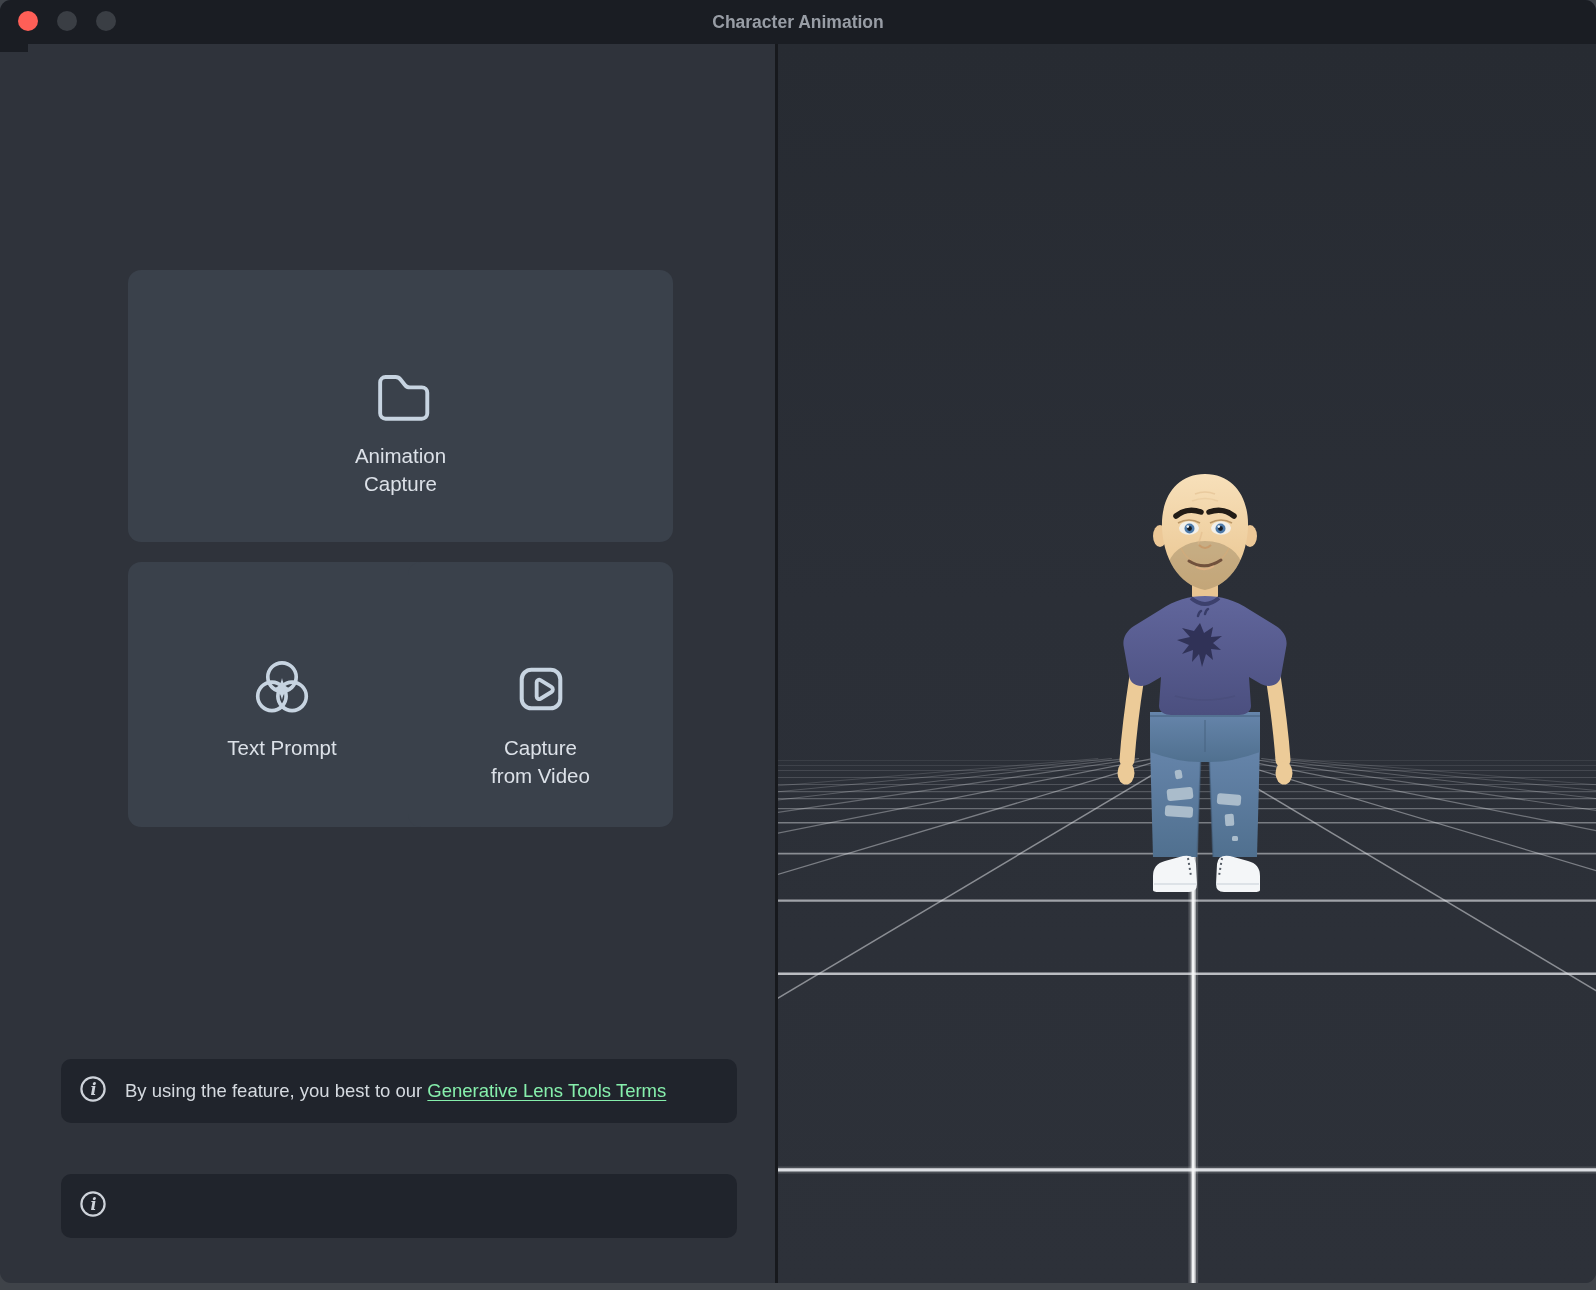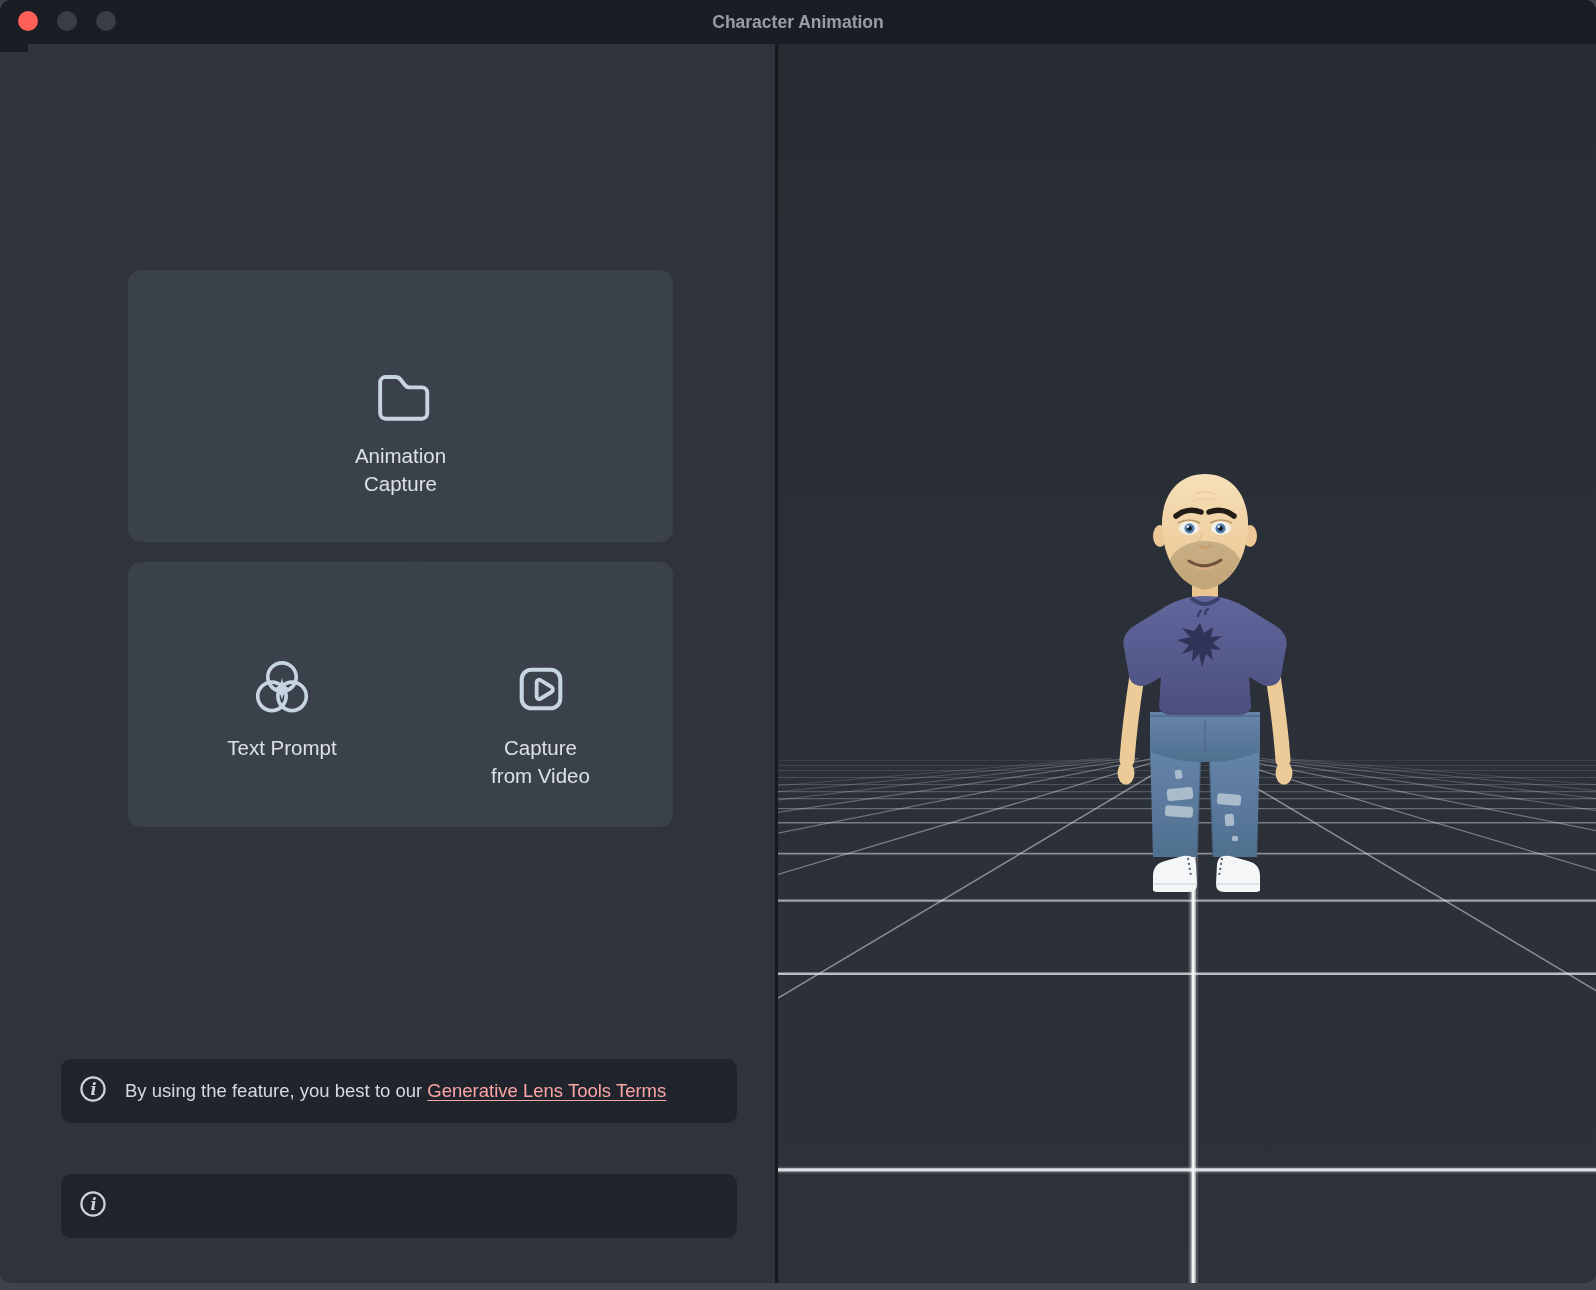--- a/index.html
+++ b/index.html
@@ -55,21 +55,21 @@
 
   
   .notice {
     position:absolute; left:33px; width:676px; background:#20242c;
     border-radius:10px; display:flex; align-items:center; gap:17px;
     padding:15px 20px 15px 17px;
   }
   .notice-1 { top:1015px; }
   .notice-2 { top:1130px; }
   .notice-text { width:565px; font-size:18.5px; line-height:26.5px; color:#d5dae0; }
-  .link { color:#fca5a5; text-decoration:underline; text-underline-offset:3px; cursor:pointer; }
+  .link { color:#86efac; text-decoration:underline; text-underline-offset:3px; cursor:pointer; }
 
   
   svg.grid { position:absolute; left:0; top:0; width:100%; height:100%; display:block; }
   svg.character { position:absolute; left:277px; top:400px; width:300px; height:460px; }
 </style>
 </head>
 <body>
 
 <div class="window">
 

